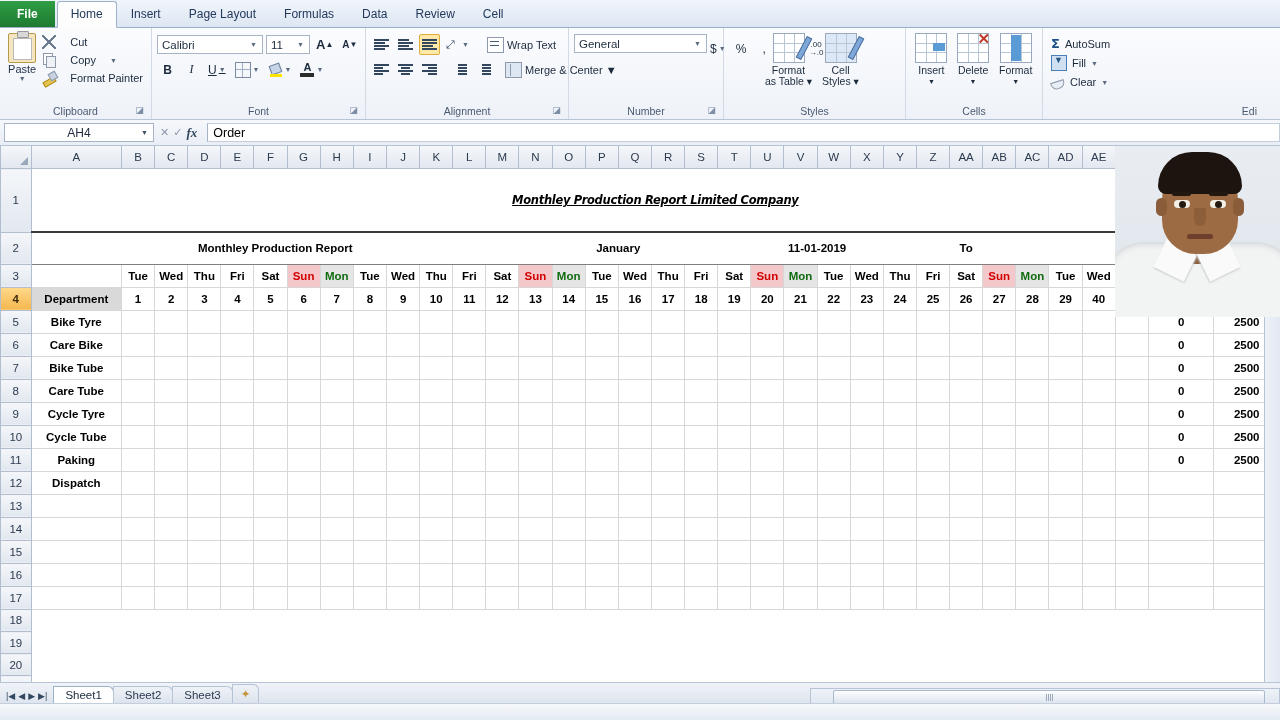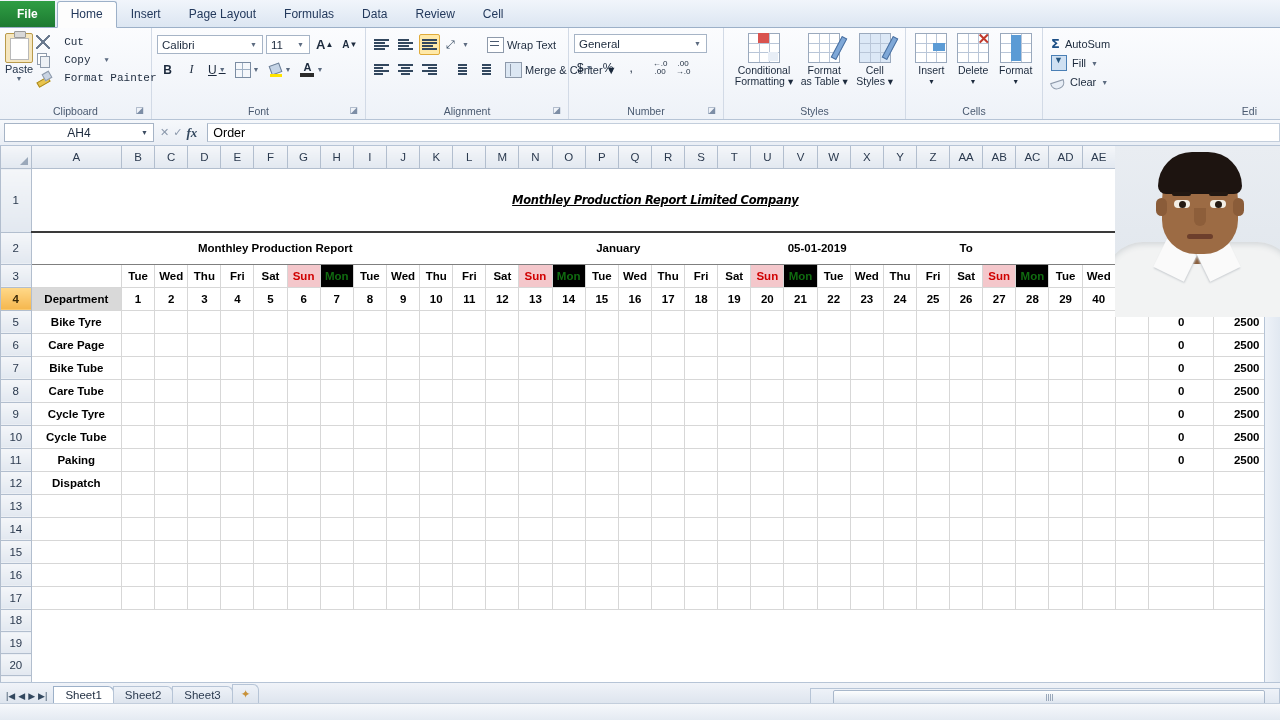--- a/index.html
+++ b/index.html
@@ -58,21 +58,21 @@
   .paste-ico:before{
     content:"";position:absolute;left:4px;top:4px;width:17px;height:20px;background:#fff;
     border:1px solid #b9b9b9;
   }
   .paste-ico:after{
     content:"";position:absolute;left:8px;top:-3px;width:10px;height:5px;
     background:#d8d8d8;border:1px solid #9a9a9a;border-radius:1px;
   }
   .clip-list{display:flex;flex-direction:column;gap:2px;padding-top:3px;}
   .clip-item{font-size:11px;color:#1c2a3d;display:flex;align-items:center;gap:14px;
-    padding:1px 3px;white-space:nowrap;font-family:Liberation Mono, monospace;}
+    padding:1px 3px;white-space:nowrap;}
   .mini{width:14px;height:14px;display:inline-block;position:relative;flex:none;}
   .ic-scissors{background:
      linear-gradient(45deg,transparent 45%,#6a7a8f 45%,#6a7a8f 55%,transparent 55%),
      linear-gradient(-45deg,transparent 45%,#6a7a8f 45%,#6a7a8f 55%,transparent 55%);}
   .ic-copy:before{content:"";position:absolute;left:1px;top:0;width:8px;height:10px;
      background:#fff;border:1px solid #8e9aab;}
   .ic-copy:after{content:"";position:absolute;left:4px;top:3px;width:8px;height:10px;
      background:#eef1f5;border:1px solid #8e9aab;}
   .ic-brush:before{content:"";position:absolute;left:1px;top:8px;width:11px;height:4px;
      background:#e8c44d;border:1px solid #a88820;transform:rotate(-30deg);}
@@ -216,21 +216,21 @@
   td.blank{border:none;background:#fff;}
 
   .ttl{
     font-family:"DejaVu Sans",sans-serif;font-weight:bold;font-style:italic;
     font-size:33px;color:#12802c;text-align:center;text-decoration:underline;
     letter-spacing:-0.3px;
   }
   .sub{font-weight:bold;font-size:20px;color:#000;text-align:center;}
   .dayname{font-size:11.5px;font-weight:bold;color:#000;height:18px;border:1px solid #7f7f7f;}
   .dayname.sun{background:#f4c7cb;color:#d00000;}
-  .dayname.mon{background:#000000;color:#106b10;}
+  .dayname.mon{background:#e5e5e5;color:#106b10;}
   .daynum{background:#d9d9d9;font-weight:bold;font-size:11.5px;color:#000;
     border:1px solid #7f7f7f;height:21px;}
   .dept{background:#dfe7c5;font-weight:bold;font-size:12px;color:#000;
     border:1px solid #7f7f7f;border-top:1px solid #7f7f7f;text-align:center;}
   .bodycell{border:1px solid #7f7f7f;background:#fff;height:20px;}
   .comp{background:#ffff66;font-weight:bold;font-size:11.5px;color:#000;border:1px solid #7f7f7f;}
   .ordr{background:#c3d3e8;font-weight:bold;font-size:11.5px;color:#000;border:1px solid #7f7f7f;}
   .hdr-blank{border:1px solid #7f7f7f;background:#fff;}
   .hdr-lbl{background:#d9d9d9;font-size:12px;color:#000;border:1px solid #7f7f7f;
     text-align:left;padding-left:3px;}
@@ -474,21 +474,21 @@
           </div>
         </div>
       </div>
       <div class="rgroup-label">
         <span>Alignment</span>
         <span class="dlg">◪</span>
       </div>
     </div>
 
     <div class="rgroup" style="width:155px">
-      <div class="rgroup-body" style="flex-direction:column;padding-top:3px;">
+      <div class="rgroup-body" style="flex-direction:row;padding-top:3px;">
         <div class="row">
           <div class="combo" style="width:133px">
             <span>General</span>
             <span class="caret">▼</span>
           </div>
         </div>
         <div class="row numbtns">
           <div class="btn">
             <span>$</span>
               <span class="caret">▼</span>
@@ -504,25 +504,20 @@
         </div>
       </div>
       <div class="rgroup-label">
         <span>Number</span>
         <span class="dlg">◪</span>
       </div>
     </div>
 
     <div class="rgroup" style="width:182px">
       <div class="rgroup-body" style="justify-content:center;">
-        <div class="bigbtn">
-          <div class="gridico cf"></div>
-          <span>Conditional</span>
-          <span><span>Formatting</span> ▾</span>
-        </div>
         <div class="bigbtn small">
           <div class="gridico ft"></div>
           <span>Format</span>
           <span><span>as Table</span> ▾</span>
         </div>
         <div class="bigbtn small">
           <div class="gridico cs"></div>
           <span>Cell</span>
           <span><span>Styles</span> ▾</span>
         </div>
@@ -664,21 +659,21 @@
             <td colspan="2">AG</td>
           </tr>
           <tr style="height:60px">
             <td class="rowhead">1</td>
             <td class="cell ttl" colspan="34" style="height:60px;border:1px solid #fff;border-bottom:2px solid #3a3a3a">Monthley Production Report Limited Company</td>
           </tr>
           <tr style="height:32px">
             <td class="rowhead">2</td>
             <td class="cell sub" colspan="13" style="border:none;border-bottom:1px solid #7f7f7f">Monthley Production Report</td>
             <td class="cell sub" colspan="6" style="border:none;border-bottom:1px solid #7f7f7f">January</td>
-            <td class="cell sub" colspan="6" style="border:none;border-bottom:1px solid #7f7f7f">05-01-2019</td>
+            <td class="cell sub" colspan="6" style="border:none;border-bottom:1px solid #7f7f7f">11-01-2019</td>
             <td class="cell sub" colspan="3" style="border:none;border-bottom:1px solid #7f7f7f">To</td>
             <td class="cell sub" colspan="6" style="border:none;border-bottom:1px solid #7f7f7f">31-01-2019</td>
           </tr>
           <tr style="height:18px">
             <td class="rowhead">3</td>
             <td class="cell hdr-blank"></td>
             <td class="cell dayname">Tue</td>
             <td class="cell dayname">Wed</td>
             <td class="cell dayname">Thu</td>
             <td class="cell dayname">Fri</td>
@@ -781,21 +776,21 @@
             <td class="cell bodycell"></td>
             <td class="cell bodycell"></td>
             <td class="cell bodycell"></td>
             <td class="cell bodycell"></td>
             <td class="cell bodycell"></td>
             <td class="cell comp">0</td>
             <td class="cell ordr">2500</td>
           </tr>
           <tr style="height:20px">
             <td class="rowhead">6</td>
-            <td class="cell dept">Care Page</td>
+            <td class="cell dept">Care Bike</td>
             <td class="cell bodycell"></td>
             <td class="cell bodycell"></td>
             <td class="cell bodycell"></td>
             <td class="cell bodycell"></td>
             <td class="cell bodycell"></td>
             <td class="cell bodycell"></td>
             <td class="cell bodycell"></td>
             <td class="cell bodycell"></td>
             <td class="cell bodycell"></td>
             <td class="cell bodycell"></td>

